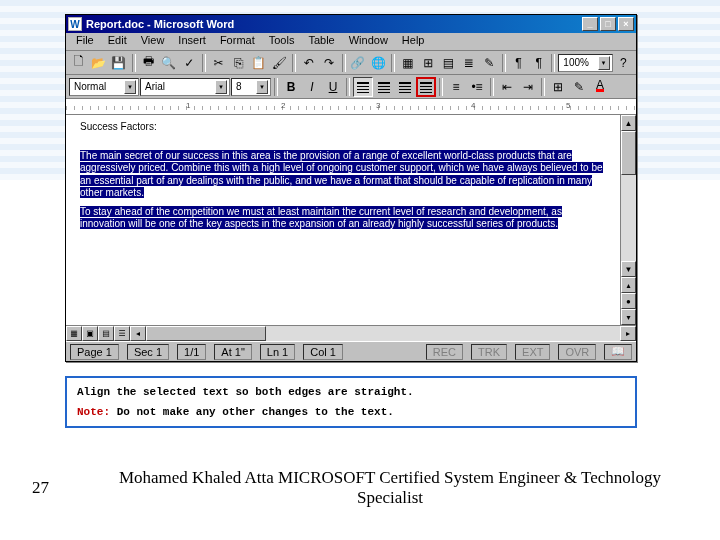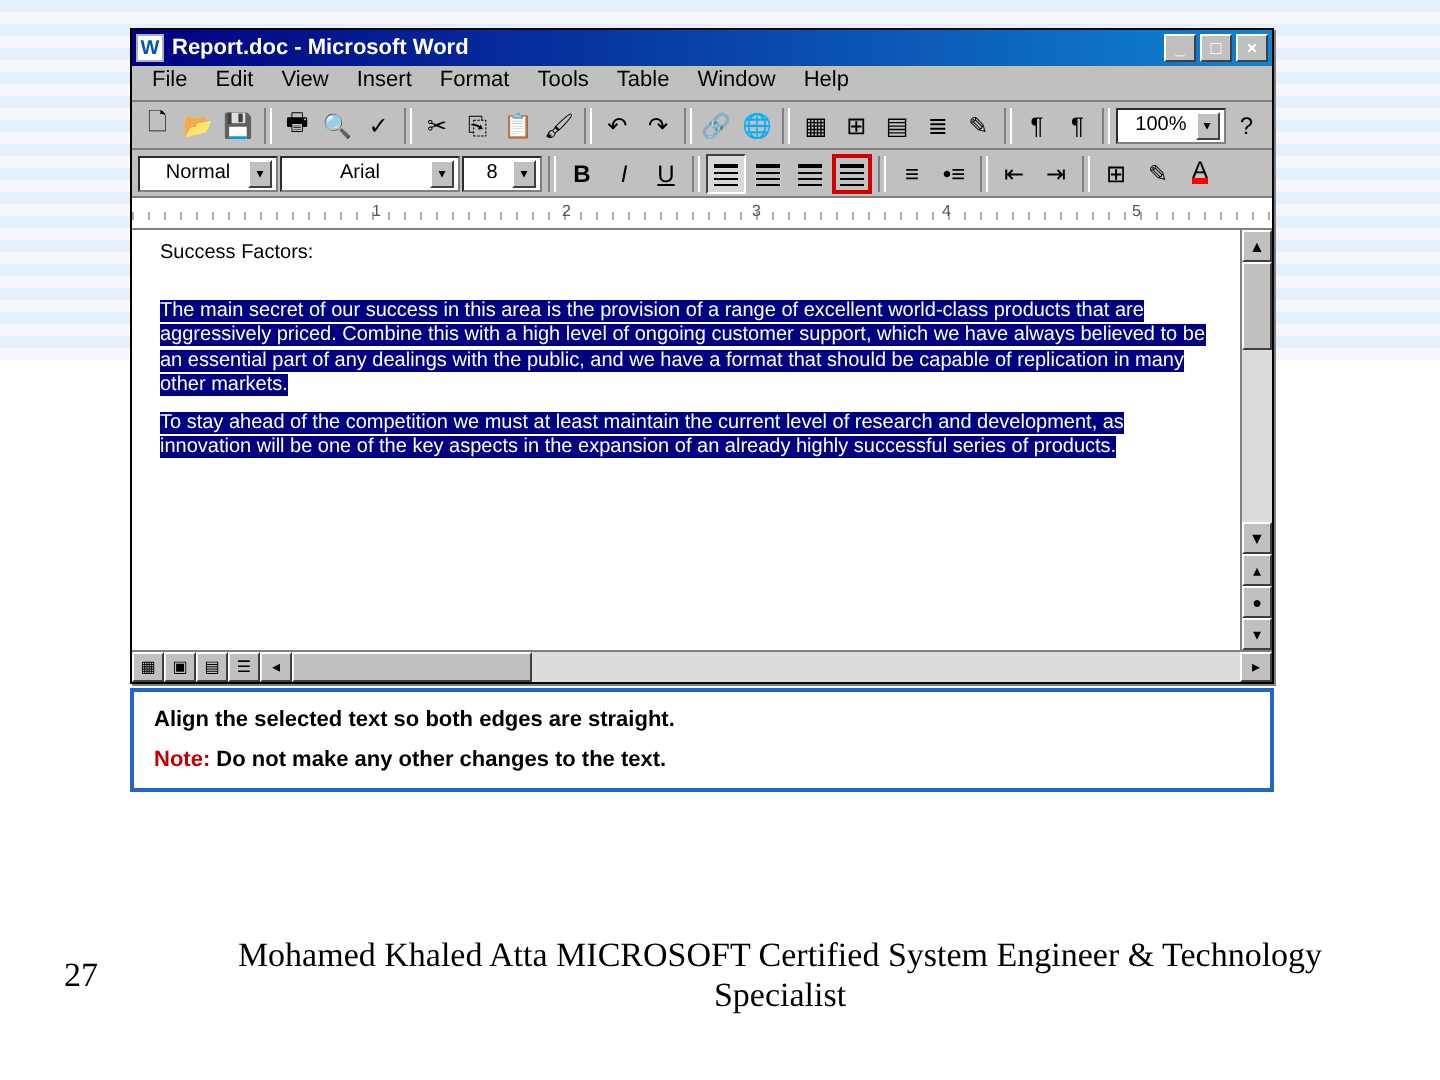--- a/index.html
+++ b/index.html
@@ -56,21 +56,21 @@
     width: 20px; height: 20px; background: #c0c0c0;
     border: 1px solid #c0c0c0;
     display: flex; align-items: center; justify-content: center;
     cursor: pointer; color: #000; font-size: 12px;
   }
   .tbtn.active { border-color: #404040 #fff #fff #404040; background: #d8d8d8; }
   .tbtn.highlighted { border: 2px solid #d00000; }
   .sep { width: 4px; height: 18px; border-left: 1px solid #808080; border-right: 1px solid #fff; margin: 0 2px; }
   .combo {
     height: 18px; background: #fff; border: 1px inset #808080;
-    display: flex; align-items: center; padding: 0 2px 0 4px; font-size: 10px; text-align: center;
+    display: flex; align-items: center; padding: 0 2px 0 4px; font-size: 10px;
   }
   .combo .cv { flex: 1; }
   .combo .dd { width: 12px; height: 14px; background: #c0c0c0;
     border: 1px solid #fff; border-right-color: #404040; border-bottom-color: #404040;
     display: flex; align-items: center; justify-content: center; font-size: 7px; }
   .ruler {
     background: #fff; height: 16px; border-bottom: 1px solid #808080;
     display: flex; align-items: center; padding-left: 24px;
     font-size: 8px; color: #555; position: relative;
     background-image: repeating-linear-gradient(to right, #aaa 0, #aaa 1px, transparent 1px, transparent 8px);
@@ -109,22 +109,22 @@
   .hthumb { width: 120px; background: #c0c0c0; border: 1px solid #fff;
     border-right-color: #404040; border-bottom-color: #404040; }
   .statusbar {
     height: 20px; background: #c0c0c0; display: flex; align-items: center;
     padding: 0 4px; border-top: 1px solid #fff; gap: 8px;
   }
   .statusbar .cell { border: 1px inset #808080; padding: 1px 6px; height: 16px; display: flex; align-items: center; }
   .statusbar .spacer { flex: 1; }
   .statusbar .disabled { color: #808080; }
   .instruction {
-    margin-top: 2px; background: #fff; border: 2px solid #2266cc;
-    padding: 8px 10px; font-size: 11px; font-family: Liberation Sans, sans-serif;
+    margin-top: 14px; background: #fff; border: 2px solid #2266cc;
+    padding: 8px 10px; font-size: 11px; font-family: Liberation Mono, monospace;
   }
   .instruction .main { font-weight: bold; margin-bottom: 8px; }
   .instruction .note-label { color: #c00000; font-weight: bold; }
   .footer {
     position: absolute; bottom: 32px; left: 0; right: 0;
     display: flex; align-items: center; padding: 0 32px;
     font-family: "Times New Roman", serif; font-size: 17px;
   }
   .footer .pn { width: 60px; }
   .footer .credit { flex: 1; text-align: center; }
@@ -279,20 +279,34 @@
       <div class="viewbtn">▣</div>
       <div class="viewbtn">▤</div>
       <div class="viewbtn">☰</div>
       <div class="viewbtn">◂</div>
       <div class="htrack">
           <div class="hthumb"></div>
         </div>
       <div class="viewbtn">▸</div>
     </div>
 
+    <div class="statusbar">
+      <div class="cell">Page 1</div>
+      <div class="cell">Sec 1</div>
+      <div class="cell">1/1</div>
+      <div class="cell">At 1"</div>
+      <div class="cell">Ln 1</div>
+      <div class="cell">Col 1</div>
+      <div class="spacer"></div>
+      <div class="cell disabled">REC</div>
+      <div class="cell disabled">TRK</div>
+      <div class="cell disabled">EXT</div>
+      <div class="cell disabled">OVR</div>
+      <div class="cell">📖</div>
+    </div>
   </div>
 
   <div class="instruction">
     <div class="main">Align the selected text so both edges are straight.</div>
     <div>
       <span class="note-label">Note:</span>
       <b>Do not make any other changes to the text.</b>
     </div>
   </div>
 </div>

